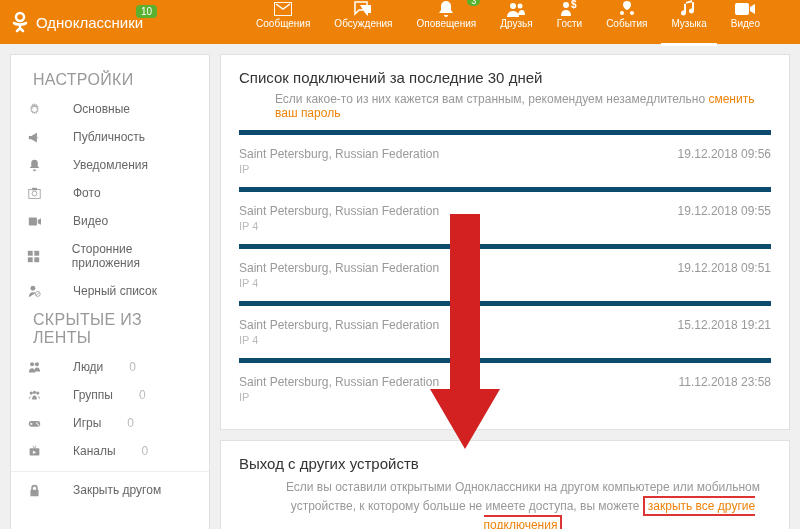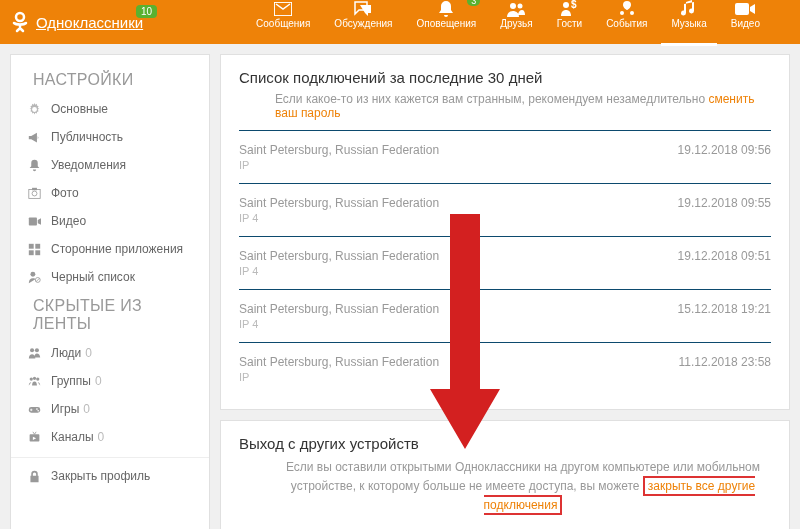--- a/index.html
+++ b/index.html
@@ -1,38 +1,38 @@
 <!DOCTYPE html>
 <html><head>
 <meta charset="utf-8">
 <style>
 * { margin: 0; padding: 0; box-sizing: border-box; }
 body { font-family: Arial, sans-serif; background: #f0f0f0; font-size: 13px; color: #333; width: 800px; height: 529px; overflow: hidden; }
 .header { background: #ee8208; height: 44px; display: flex; align-items: center; padding: 0 10px; color: #fff; }
 .logo-wrap { display: flex; align-items: center; margin-right: 20px; position: relative; }
-.logo-text { font-size: 15px; margin-left: 6px; text-decoration: underline; }
+.logo-text { font-size: 15px; margin-left: 6px; }
 .logo-badge { position: absolute; top: -6px; right: -14px; background: #5ab130; color: #fff; font-size: 10px; border-radius: 4px; padding: 1px 5px; }
 .nav { display: flex; gap: 4px; margin-left: auto; margin-right: 20px; }
 .nav-item { display: flex; flex-direction: column; align-items: center; padding: 2px 10px; font-size: 10px; position: relative; cursor: pointer; }
 .nav-item-active { border-bottom: 3px solid #fff; padding-bottom: 14px; }
 .nav-icon { width: 20px; height: 18px; display: flex; align-items: center; justify-content: center; font-size: 16px; }
 .nav-badge { position: absolute; top: -2px; right: 6px; background: #5ab130; color: #fff; font-size: 9px; border-radius: 7px; padding: 0 4px; }
 .container { display: flex; padding: 10px; gap: 10px; }
 .sidebar { width: 200px; background: #fff; border: 1px solid #e0e0e0; padding: 10px 0; }
 .side-heading { color: #999; font-size: 16px; padding: 6px 22px; letter-spacing: 0.3px; }
-.side-item { display: flex; align-items: center; padding: 7px 14px; color: #666; cursor: pointer; font-size: 12px; }
+.side-item { display: flex; align-items: center; padding: 7px 14px; color: #666; cursor: pointer; font-size: 12px; gap: 22px; }
 .side-item.active { border-left: 3px solid #ee8208; padding-left: 11px; color: #333; }
 .side-icon { width: 18px; margin-right: 8px; color: #999; display: flex; align-items: center; justify-content: center; }
 .side-count { color: #bbb; margin-left: 4px; }
 .main { flex: 1; display: flex; flex-direction: column; gap: 10px; position: relative; }
 .panel { background: #fff; border: 1px solid #e0e0e0; padding: 14px 18px; }
 .panel-title { font-size: 15px; font-weight: normal; margin-bottom: 6px; }
 .panel-sub { font-size: 12px; color: #999; margin-left: 36px; }
 .link { color: #ee8208; cursor: pointer; }
-.session { display: flex; justify-content: space-between; border-top: 1px solid #0c4a6e; padding: 12px 0; }
+.session { display: flex; justify-content: space-between; border-top: 5px solid #0c4a6e; padding: 12px 0; }
 .session:first-of-type { margin-top: 10px; }
 .session-left { color: #999; font-size: 12px; }
 .session-ip { font-size: 11px; color: #bbb; margin-top: 2px; }
 .session-date { color: #999; font-size: 12px; }
 .logout-panel .panel-sub { line-height: 1.6; text-align: center; }
 .highlight-box { border: 2px solid #d33; padding: 1px 3px; }
 .arrow { position: absolute; left: 210px; top: 160px; pointer-events: none; }
 </style>
 </head>
 <body>
@@ -244,21 +244,21 @@
           <span class="side-count">0</span>
         </div>
       </div>
     <div style="border-top:1px solid #eee; margin-top:6px; padding-top:4px;">
       <div class="side-item">
         <span class="side-icon">
             <svg width="13" height="13" viewBox="0 0 16 16" fill="#999">
               <path d="M4 7V5a4 4 0 018 0v2h1v8H3V7h1zm2 0h4V5a2 2 0 00-4 0v2z"></path>
             </svg>
           </span>
-        <span>Закрыть профиль</span>
+        <span>Закрыть другом</span>
       </div>
     </div>
   </div>
 
   <div class="main">
     <div class="panel">
       <div class="panel-title">Список подключений за последние 30 дней</div>
       <div class="panel-sub">
         <span>Если какое-то из них кажется вам странным, рекомендуем незамедлительно </span><span class="link">сменить ваш пароль</span>
       </div>

